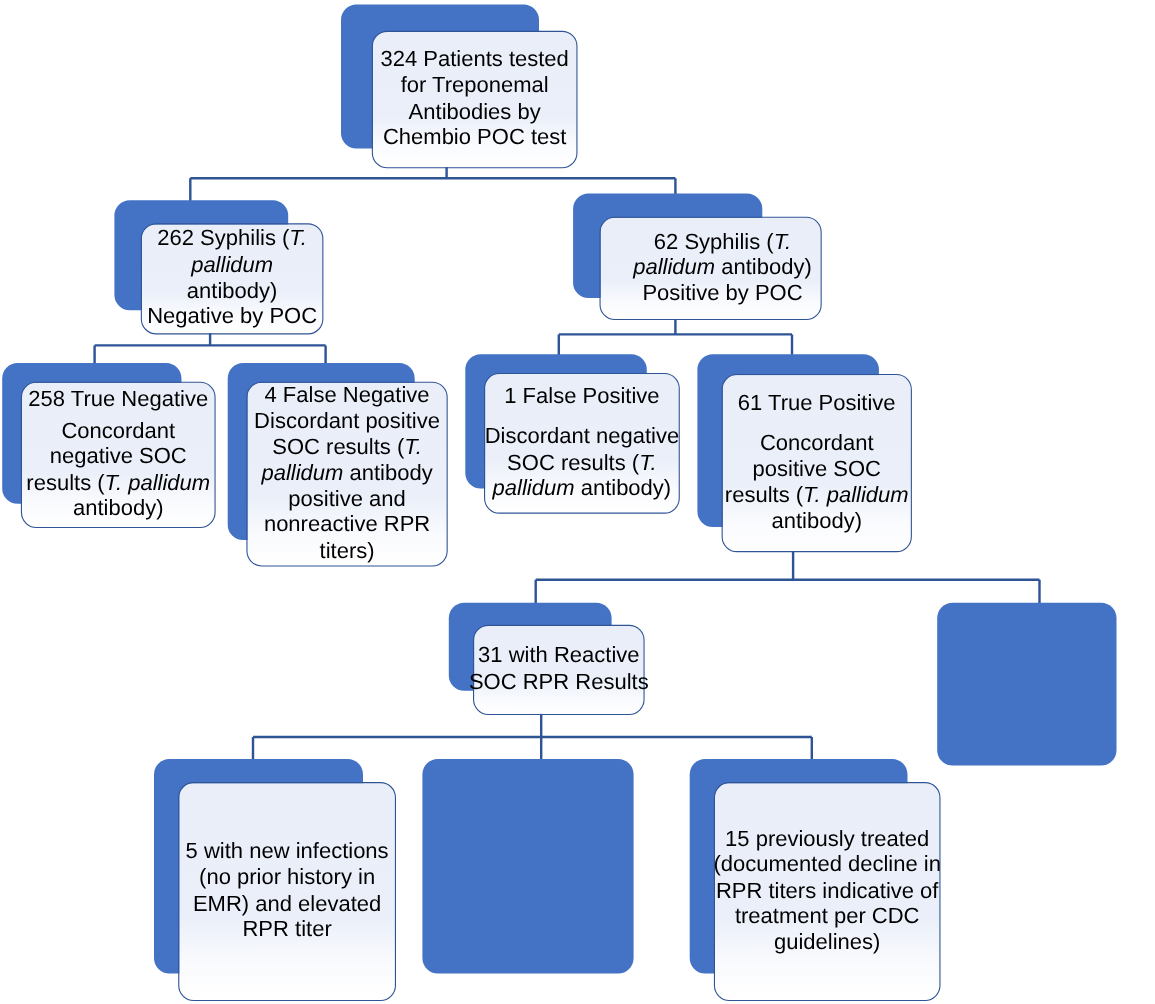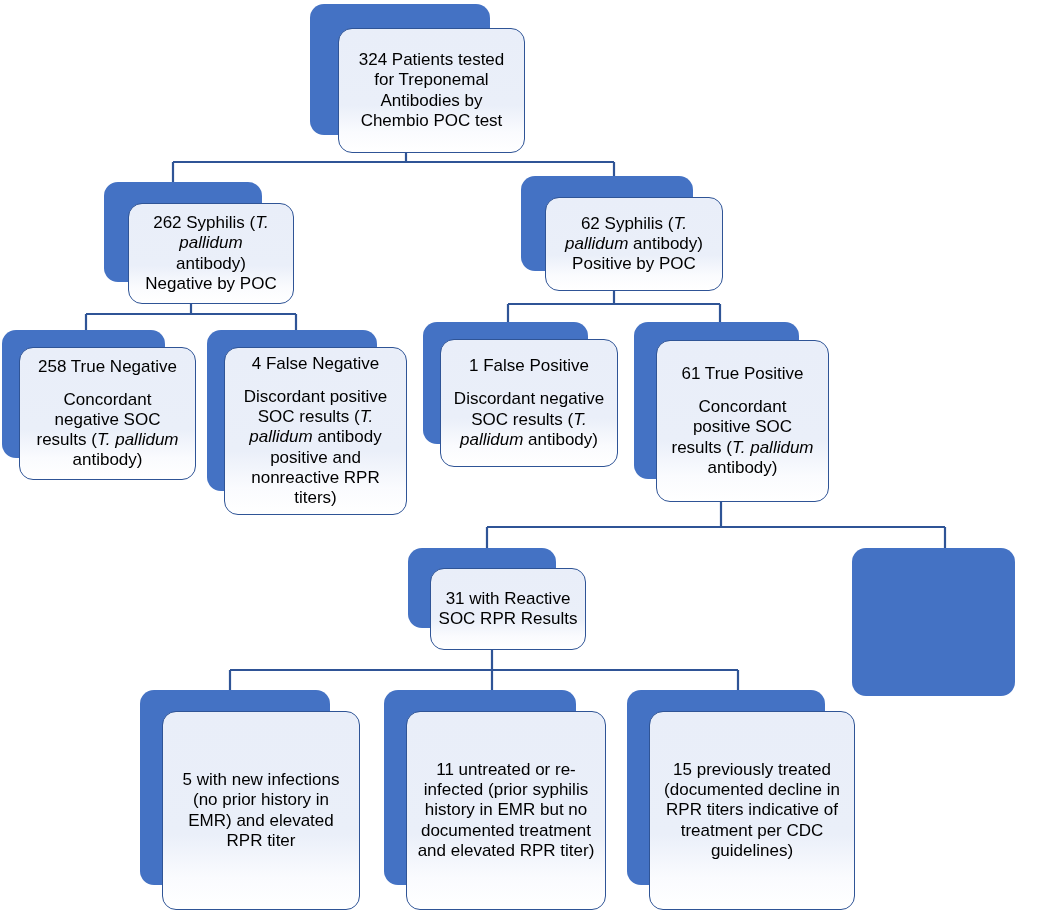--- a/index.html
+++ b/index.html
@@ -40,21 +40,21 @@
     box-sizing: border-box;
     background: linear-gradient(180deg, #E9EEF9 0%, #EAEFF9 62%, #FAFBFE 84%, #FFFFFF 100%);
     border: 1.6px solid #2F5496;
     border-radius: 14px;
     display: flex;
     flex-direction: column;
     align-items: center;
     justify-content: center;
     text-align: center;
     color: #000000;
-    font-size: 17px;
+    font-size: 20px;
     line-height: 1.18;
     padding: 4px 8px;
   }
   .node .card .line {
     display: block;
     white-space: nowrap;
   }
   .node .card .para {
     display: block;
   }
@@ -102,21 +102,21 @@
         <span class="line">262 Syphilis (<em>T.</em></span>
         <span class="line"><em>pallidum</em></span>
         <span class="line">antibody)</span>
         <span class="line">Negative by POC</span>
       </span>
   </div>
 </div>
 
 <div class="node" style="left:521px; top:176px; width:202px; height:115px;">
   <div class="plate" style="left:0px; top:0px; width:172px; height:95px;"></div>
-  <div class="card" style="left:24px; top:21px; width:178px; height:94px;">
+  <div class="card" style="left:24px; top:21px; width:202px; height:94px;align-items:flex-end;">
     <span class="para">
         <span class="line">62 Syphilis (<em>T.</em></span>
         <span class="line"><em>pallidum</em> antibody)</span>
         <span class="line">Positive by POC</span>
       </span>
   </div>
 </div>
 
 <div class="node" style="left:2px; top:330px; width:194px; height:150px;">
   <div class="plate" style="left:0px; top:0px; width:163px; height:128px;"></div>
@@ -196,29 +196,20 @@
         <span class="line">5 with new infections</span>
         <span class="line">(no prior history in</span>
         <span class="line">EMR) and elevated</span>
         <span class="line">RPR titer</span>
       </span>
   </div>
 </div>
 
 <div class="node" style="left:384px; top:690px; width:222px; height:220px;">
   <div class="plate" style="left:0px; top:0px; width:192px; height:195px;"></div>
-  <div class="card" style="left:22px; top:21px; width:200px; height:199px;">
-    <span class="para">
-        <span class="line">11 untreated or re-</span>
-        <span class="line">infected (prior syphilis</span>
-        <span class="line">history in EMR but no</span>
-        <span class="line">documented treatment</span>
-        <span class="line">and elevated RPR titer)</span>
-      </span>
-  </div>
 </div>
 
 <div class="node" style="left:627px; top:690px; width:228px; height:220px;">
   <div class="plate" style="left:0px; top:0px; width:198px; height:195px;"></div>
   <div class="card" style="left:22px; top:21px; width:206px; height:199px;align-items:center;">
     <span class="para">
         <span class="line">15 previously treated</span>
         <span class="line">(documented decline in</span>
         <span class="line">RPR titers indicative of</span>
         <span class="line">treatment per CDC</span>

